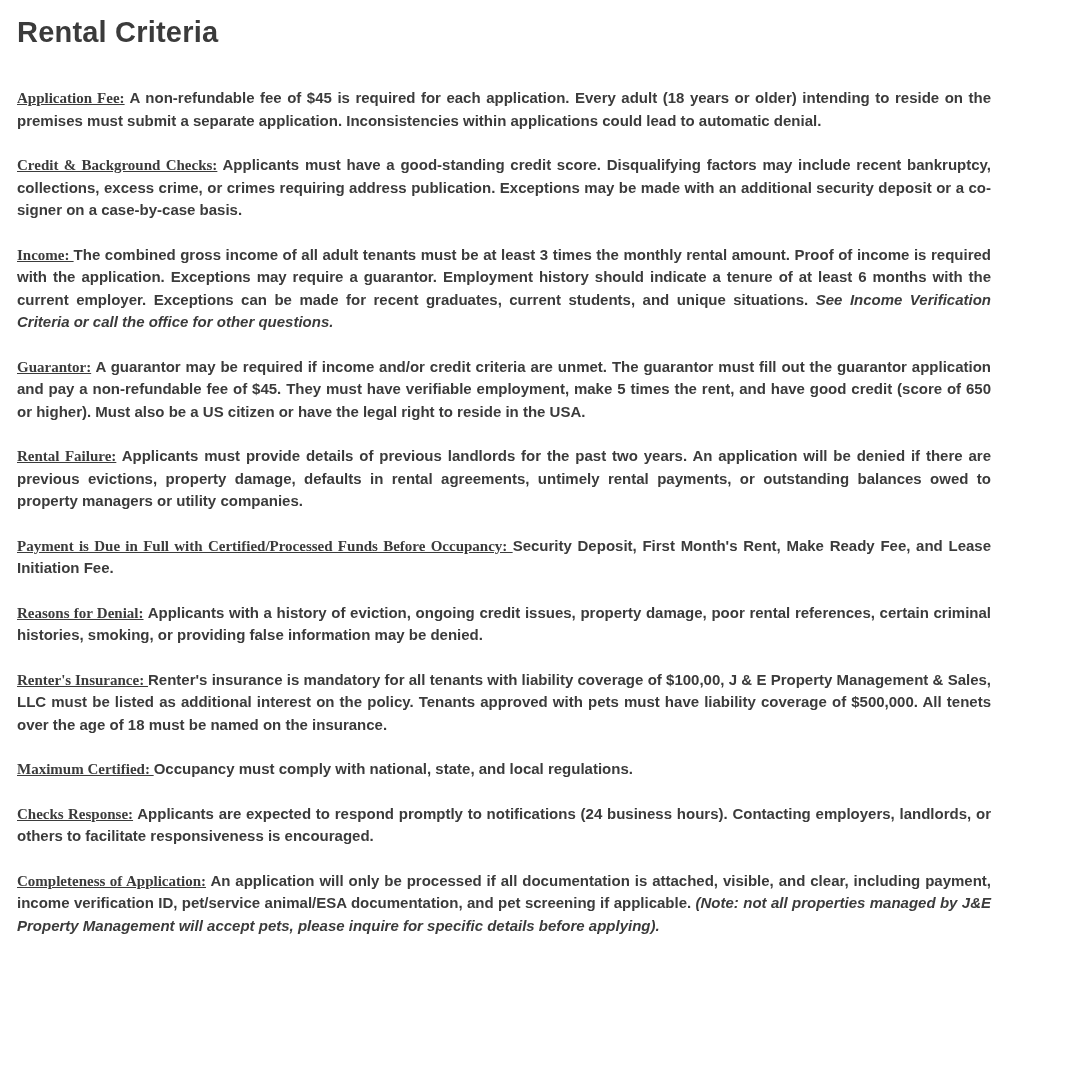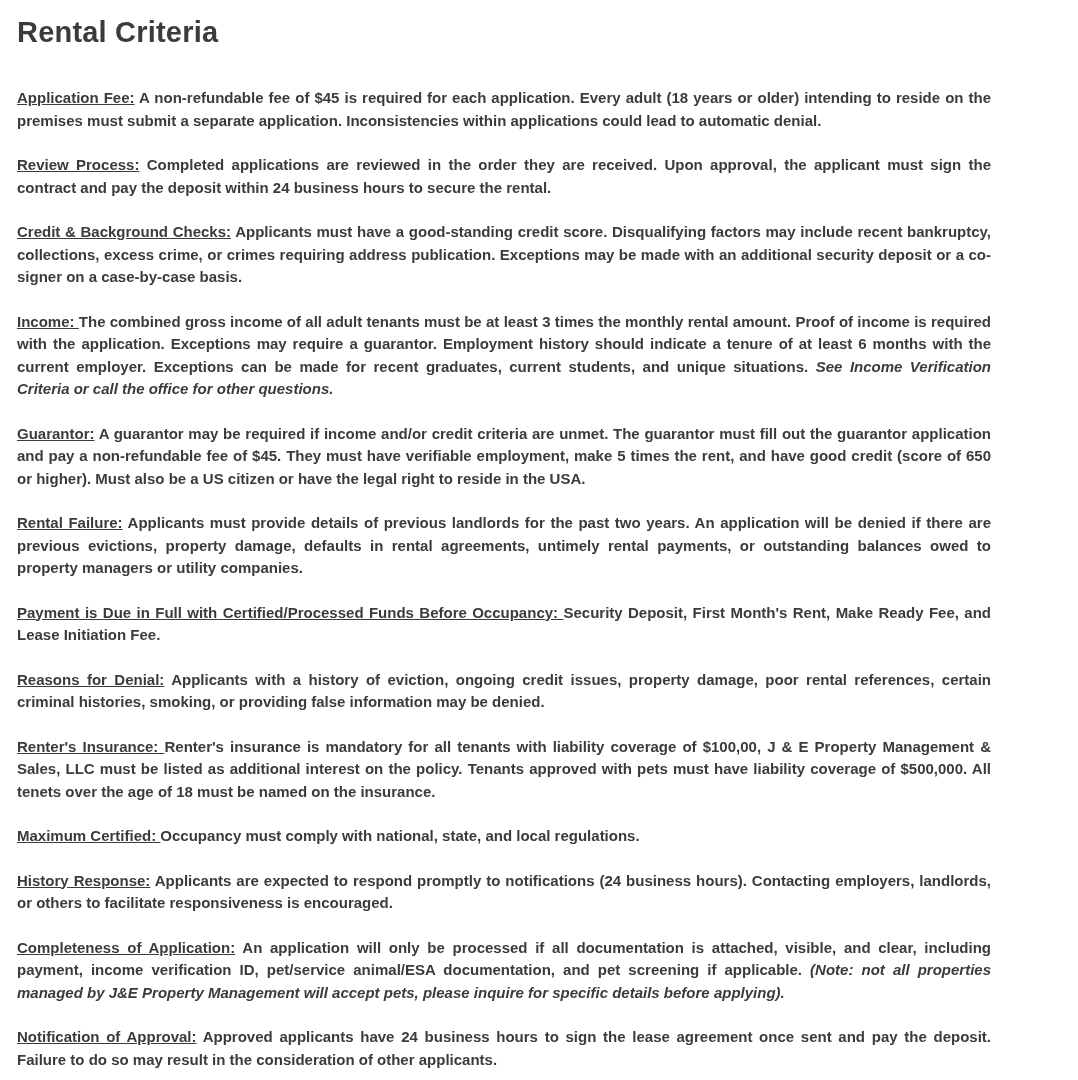--- a/index.html
+++ b/index.html
@@ -28,41 +28,40 @@
   }
   .para {
     margin: 22px 0 0 0;
     font-size: 15px;
     font-weight: 700;
     line-height: 22.5px;
     text-align: justify;
   }
   .para-heading {
     text-decoration: underline;
+    font-family: Liberation Serif, serif;
   }
   .seg-normal { }
   .seg-underline {
   }
   .seg-italic {
     font-style: italic;
   }
 </style>
 </head>
 <body>
 
 <div class="page" style="color: rgb(59, 59, 59);">
   <h1 class="doc-title">Rental Criteria</h1>
   <div class="paragraphs">
       <p class="para"><span class="para-heading">Application Fee:</span><span class="seg-normal"> A non-refundable fee of $45 is required for each application. Every adult (18 years or older) intending to reside on the premises must submit a separate application. Inconsistencies within applications could lead to automatic denial.</span></p>
-      <p class="para"><span class="para-heading">Review Process:</span><span class="seg-normal"> Completed applications are reviewed in the order they are received. Upon approval, the applicant must sign the contract and pay the deposit within 24 business hours to secure the rental.</span></p>
       <p class="para"><span class="para-heading">Credit &amp; Background Checks:</span><span class="seg-normal"> Applicants must have a good-standing credit score. Disqualifying factors may include recent bankruptcy, collections, excess crime, or crimes requiring address publication. Exceptions may be made with an additional security deposit or a co-signer on a case-by-case basis.</span></p>
       <p class="para"><span class="para-heading">Income: </span><span class="seg-normal">The combined gross income of all adult tenants must be at least </span><span class="seg-underline">3 times</span><span class="seg-normal"> the monthly rental amount. Proof of income is required with the application. Exceptions may require a guarantor. Employment history should indicate a tenure of at least 6 months with the current employer. Exceptions can be made for recent graduates, current students, and unique situations. </span><span class="seg-italic">See Income Verification Criteria or call the office for other questions.</span></p>
       <p class="para"><span class="para-heading">Guarantor:</span><span class="seg-normal"> A guarantor may be required if income and/or credit criteria are unmet. The guarantor must fill out the guarantor application and pay a non-refundable fee of $45. They must have verifiable employment, make </span><span class="seg-underline">5 times</span><span class="seg-normal"> the rent, and have good credit (score of 650 or higher). Must also be a US citizen or have the legal right to reside in the USA.</span></p>
       <p class="para"><span class="para-heading">Rental Failure:</span><span class="seg-normal"> Applicants must provide details of previous landlords for the past two years. An application will be denied if there are previous evictions,  property damage, defaults in rental agreements, untimely rental payments, or outstanding balances owed to property managers or utility companies.</span></p>
       <p class="para"><span class="para-heading">Payment is Due in Full with Certified/Processed Funds Before Occupancy: </span><span class="seg-normal">Security Deposit, First Month's Rent, Make Ready Fee, and Lease Initiation Fee.</span></p>
       <p class="para"><span class="para-heading">Reasons for Denial:</span><span class="seg-normal"> Applicants with a history of eviction, ongoing credit issues, property damage, poor rental references, certain criminal histories, smoking, or providing false information may be denied.</span></p>
       <p class="para"><span class="para-heading">Renter's Insurance: </span><span class="seg-normal">Renter's insurance is mandatory for all tenants with </span><span class="seg-underline">liability coverage of $100,00</span><span class="seg-normal">, J &amp; E Property Management &amp; Sales, LLC must be listed as additional interest on the policy. Tenants approved with pets must have </span><span class="seg-underline">liability coverage of $500,000.</span><span class="seg-normal"> All tenets over the age of 18 must be named on the insurance.</span></p>
       <p class="para"><span class="para-heading">Maximum Certified: </span><span class="seg-normal">Occupancy must comply with national, state, and local regulations.</span></p>
-      <p class="para"><span class="para-heading">History Response:</span><span class="seg-normal"> Applicants are expected to respond promptly to notifications (24 business hours). Contacting employers, landlords, or others to facilitate responsiveness is encouraged.</span></p>
+      <p class="para"><span class="para-heading">Checks Response:</span><span class="seg-normal"> Applicants are expected to respond promptly to notifications (24 business hours). Contacting employers, landlords, or others to facilitate responsiveness is encouraged.</span></p>
       <p class="para"><span class="para-heading">Completeness of Application:</span><span class="seg-normal"> An application will only be processed if all documentation is attached, visible, and clear, including payment, income verification ID, pet/service animal/ESA documentation, and pet screening if applicable. </span><span class="seg-italic">(Note: not all properties managed by J&amp;E Property Management will accept pets, please inquire for specific details before applying).</span></p>
-      <p class="para"><span class="para-heading">Notification of Approval:</span><span class="seg-normal"> Approved applicants have 24 business hours to sign the lease agreement once sent and pay the deposit. Failure to do so may result in the consideration of other applicants.</span></p>
     </div>
 </div>
 
 </body></html>

